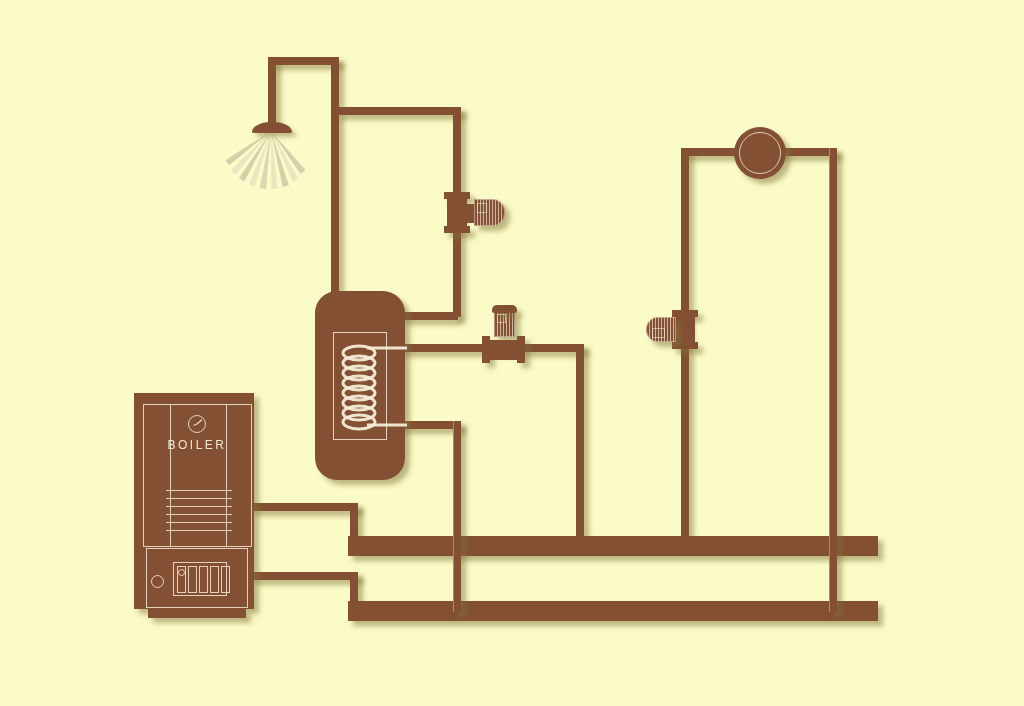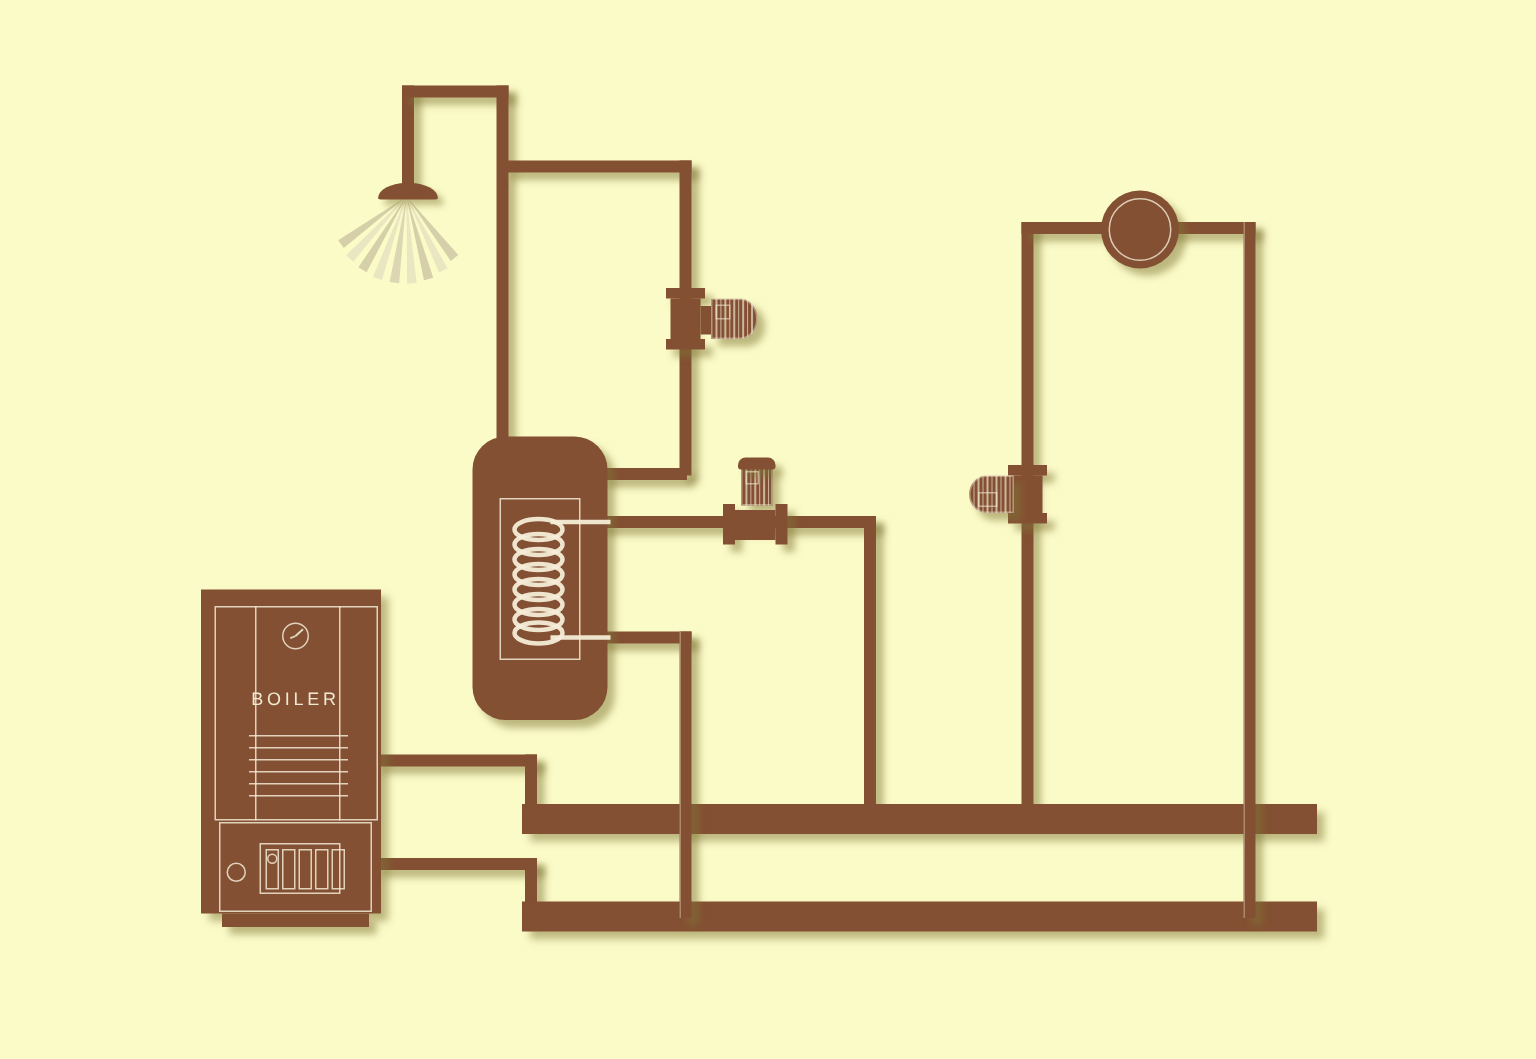--- a/index.html
+++ b/index.html
@@ -82,21 +82,21 @@
   <div class="ol" style="left:143px;top:404px;width:109px;height:143px"></div>
   <div class="line" style="left:170px;top:404px;width:1px;height:143px"></div>
   <div class="line" style="left:226px;top:404px;width:1px;height:143px"></div>
 
   <div class="ol round" style="left:188px;top:415px;width:18px;height:18px"></div>
   <svg style="left:188px;top:415px" width="18" height="18" viewBox="0 0 18 18">
     <line x1="9" y1="9" x2="14" y2="4.5" stroke="rgba(241,234,211,.9)" stroke-width="1.2"></line>
     <line x1="9" y1="9" x2="5.5" y2="10.5" stroke="rgba(241,234,211,.9)" stroke-width="1.2"></line>
   </svg>
 
-  <div class="boiler-label" style="left:147px;top:459px;width:100px">BOILER</div>
+  <div class="boiler-label" style="left:147px;top:438px;width:100px">BOILER</div>
 
   <div class="line" style="left:166px;top:490px;width:66px;height:1px"></div>
   <div class="line" style="left:166px;top:498px;width:66px;height:1px"></div>
   <div class="line" style="left:166px;top:506px;width:66px;height:1px"></div>
   <div class="line" style="left:166px;top:514px;width:66px;height:1px"></div>
   <div class="line" style="left:166px;top:522px;width:66px;height:1px"></div>
   <div class="line" style="left:166px;top:530px;width:66px;height:1px"></div>
 
   <div class="ol" style="left:146px;top:548px;width:102px;height:60px"></div>
   <div class="ol round" style="left:151px;top:575px;width:13px;height:13px"></div>

